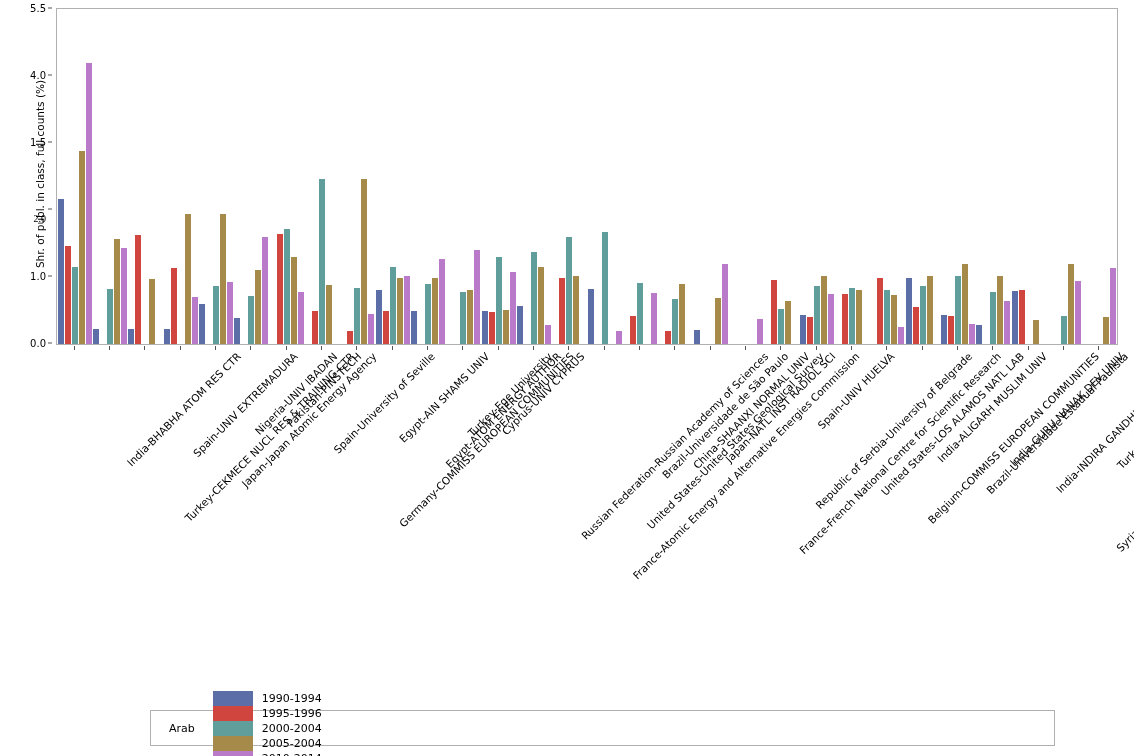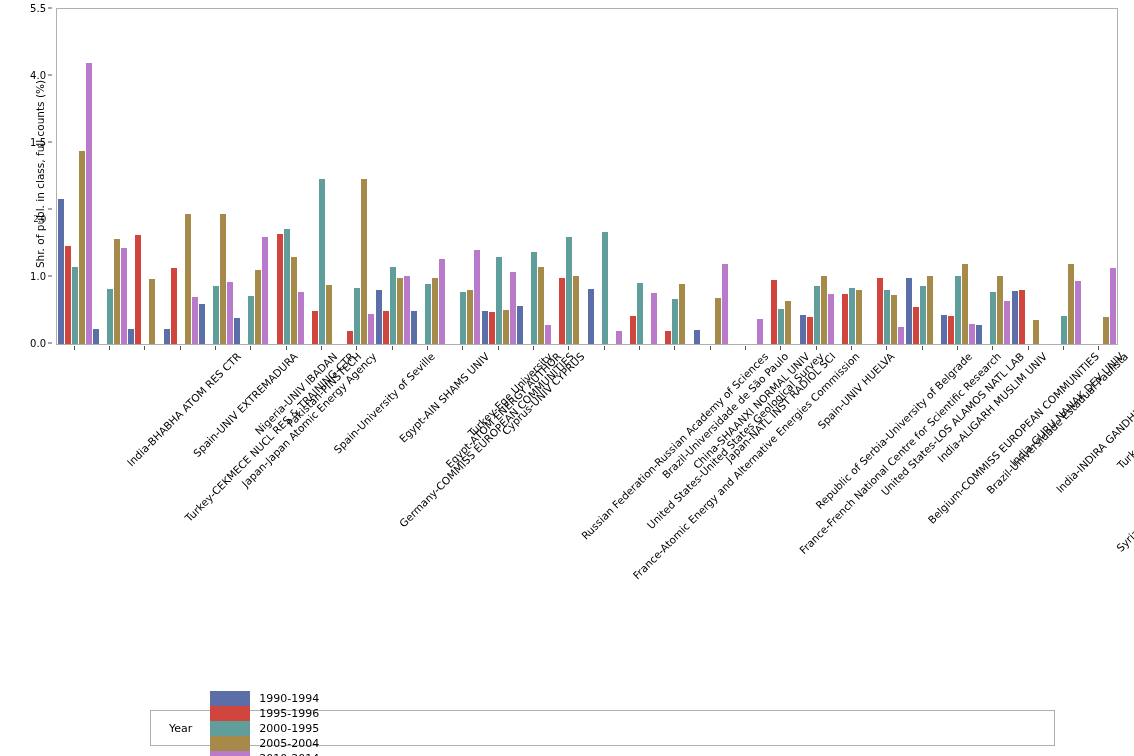--- a/index.html
+++ b/index.html
@@ -390,33 +390,33 @@
       <div class="xtickmark" style="left: 936.333px;"></div>
       <div class="xtick" style="left: 941.333px;">India-INDIRA GANDHI CTR ATOM RES</div>
       <div class="xtickmark" style="left: 971.667px;"></div>
       <div class="xtick" style="left: 976.667px;">Syrian Arab Republic-ATOM ENERGY COMMISS SYRIA</div>
       <div class="xtickmark" style="left: 1007px;"></div>
       <div class="xtick" style="left: 1012px;">Turkey-KARADENIZ TECH UNIV</div>
       <div class="xtickmark" style="left: 1042.33px;"></div>
     </div>
 
   <div id="legend">
-    <div id="legend-title">Year</div>
+    <div id="legend-title">Arab</div>
     <div id="legend-items">
         <div class="legend-item">
           <span class="legend-swatch" style="background: rgb(91, 110, 168);"></span>
           <span class="legend-label">1990-1994</span>
         </div>
         <div class="legend-item">
           <span class="legend-swatch" style="background: rgb(209, 69, 63);"></span>
           <span class="legend-label">1995-1996</span>
         </div>
         <div class="legend-item">
           <span class="legend-swatch" style="background: rgb(95, 158, 155);"></span>
-          <span class="legend-label">2000-1995</span>
+          <span class="legend-label">2000-2004</span>
         </div>
         <div class="legend-item">
           <span class="legend-swatch" style="background: rgb(166, 138, 74);"></span>
           <span class="legend-label">2005-2004</span>
         </div>
         <div class="legend-item">
           <span class="legend-swatch" style="background: rgb(185, 123, 201);"></span>
           <span class="legend-label">2010-2014</span>
         </div>
       </div>

